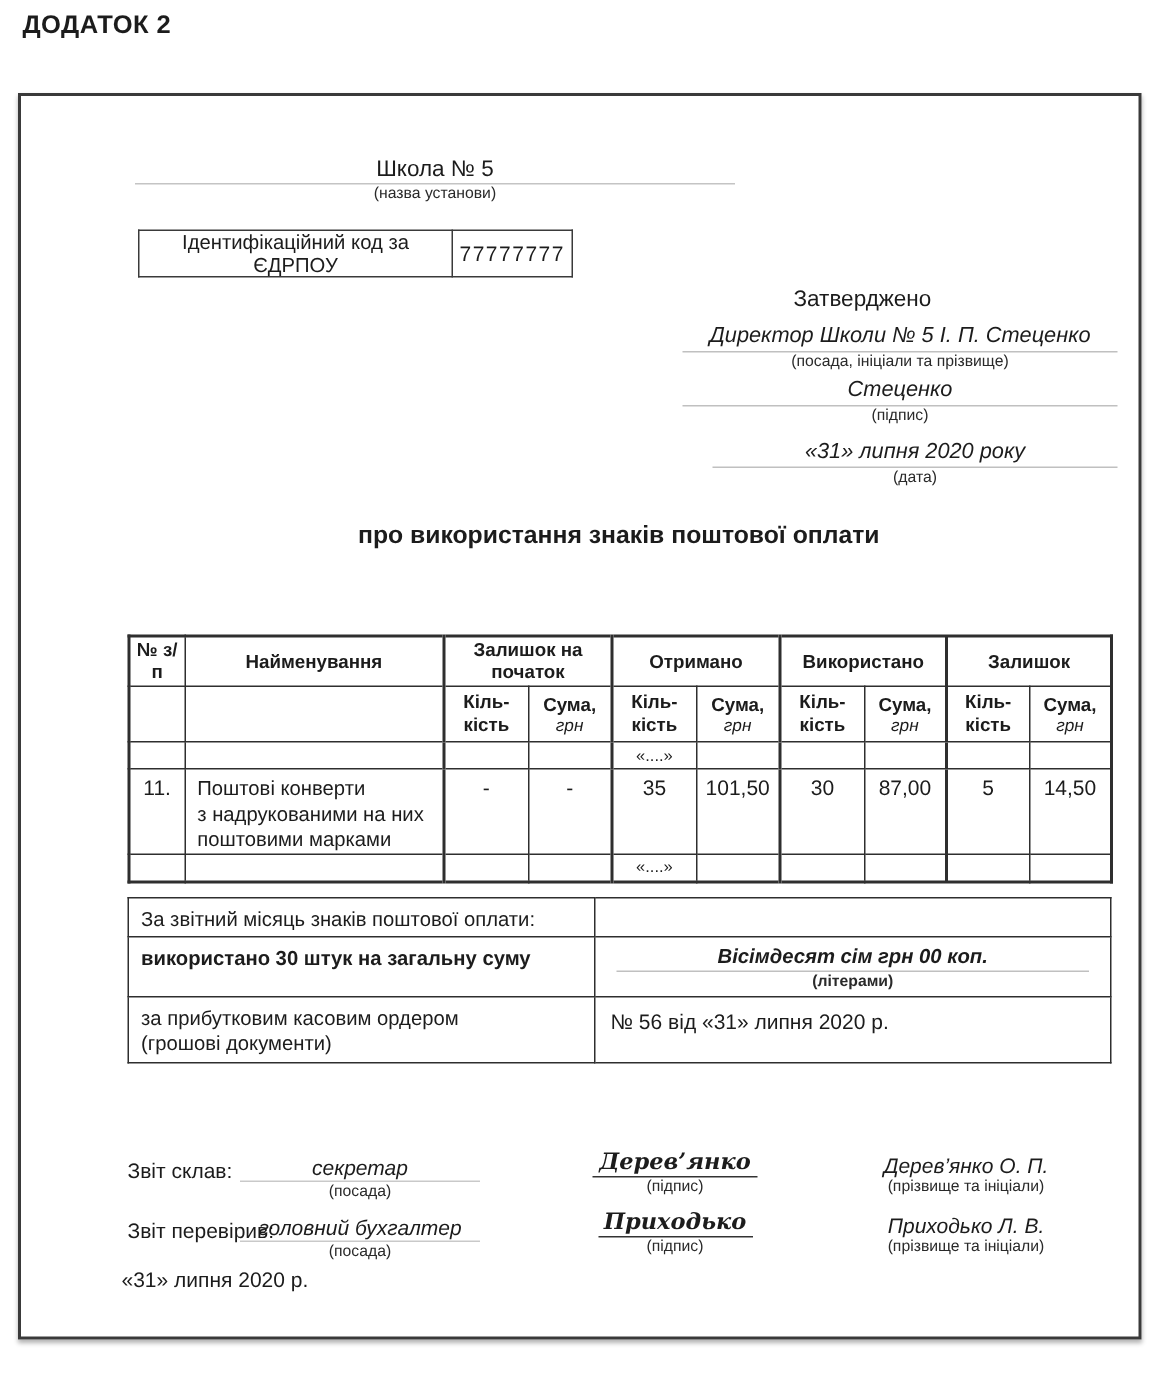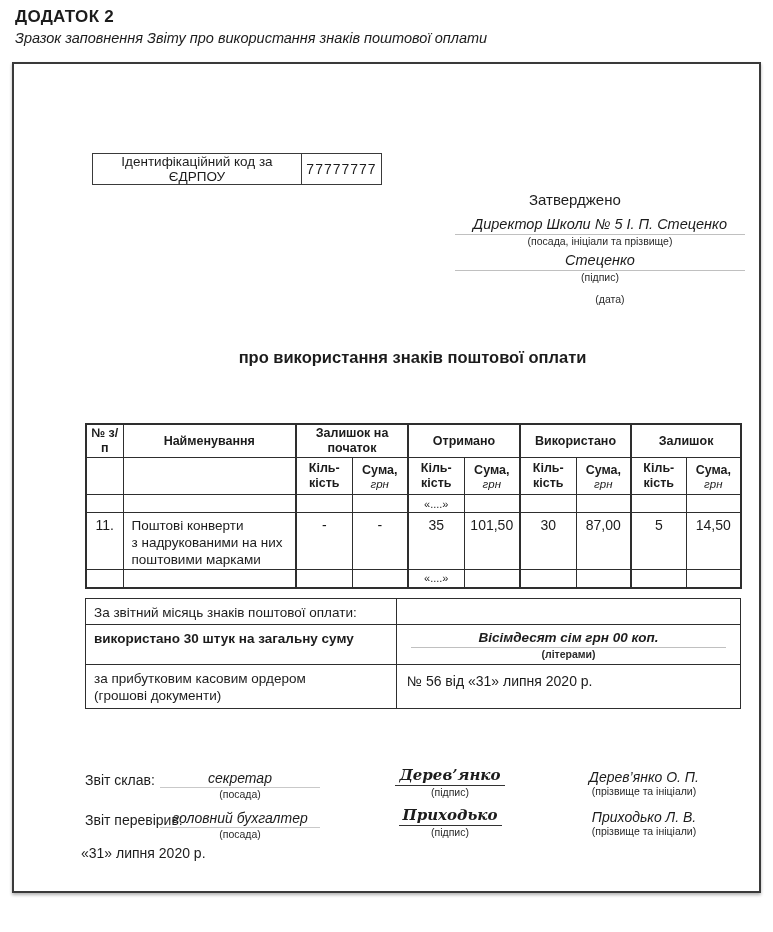--- a/index.html
+++ b/index.html
@@ -73,24 +73,27 @@
   .name-box { text-align:center; }
   .name-box .v { font-size:14px; font-style:italic; line-height:16px; }
   .sig-date { font-size:14px; }
 </style>
 </head>
 <body>
 
 <div id="canvas">
 
   <div class="doc-appendix">ДОДАТОК 2</div>
-  <div class="doc-subtitle">Зразок заповнення Звіту про використання знаків поштової оплати</div>
 
   <div class="sheet">
 
+    <div class="abs org-name-wrap">
+      <div class="org-name">Школа № 5</div>
+      <div class="caption">(назва установи)</div>
+    </div>
 
     <table class="abs edrpou">
       <tbody>
           <tr>
         <td class="lbl">Ідентифікаційний код за ЄДРПОУ</td>
         <td class="val">77777777</td>
       </tr>
     </tbody>
       </table>
 
@@ -100,20 +103,21 @@
       <div class="v">Директор Школи № 5 І. П. Стеценко</div>
       <div class="caption">(посада, ініціали та прізвище)</div>
     </div>
 
     <div class="abs fill" style="left:441px;top:188px;width:290px">
       <div class="v">Стеценко</div>
       <div class="caption">(підпис)</div>
     </div>
 
     <div class="abs fill" style="left:461px;top:229px;width:270px">
+      <div class="v">«31» липня 2020 року</div>
       <div class="caption">(дата)</div>
     </div>
 
     <div class="abs rep-title">
       <div>про використання знаків поштової оплати</div>
     </div>
 
     <table class="abs rpt">
       <colgroup>
         <col style="width:37px">

